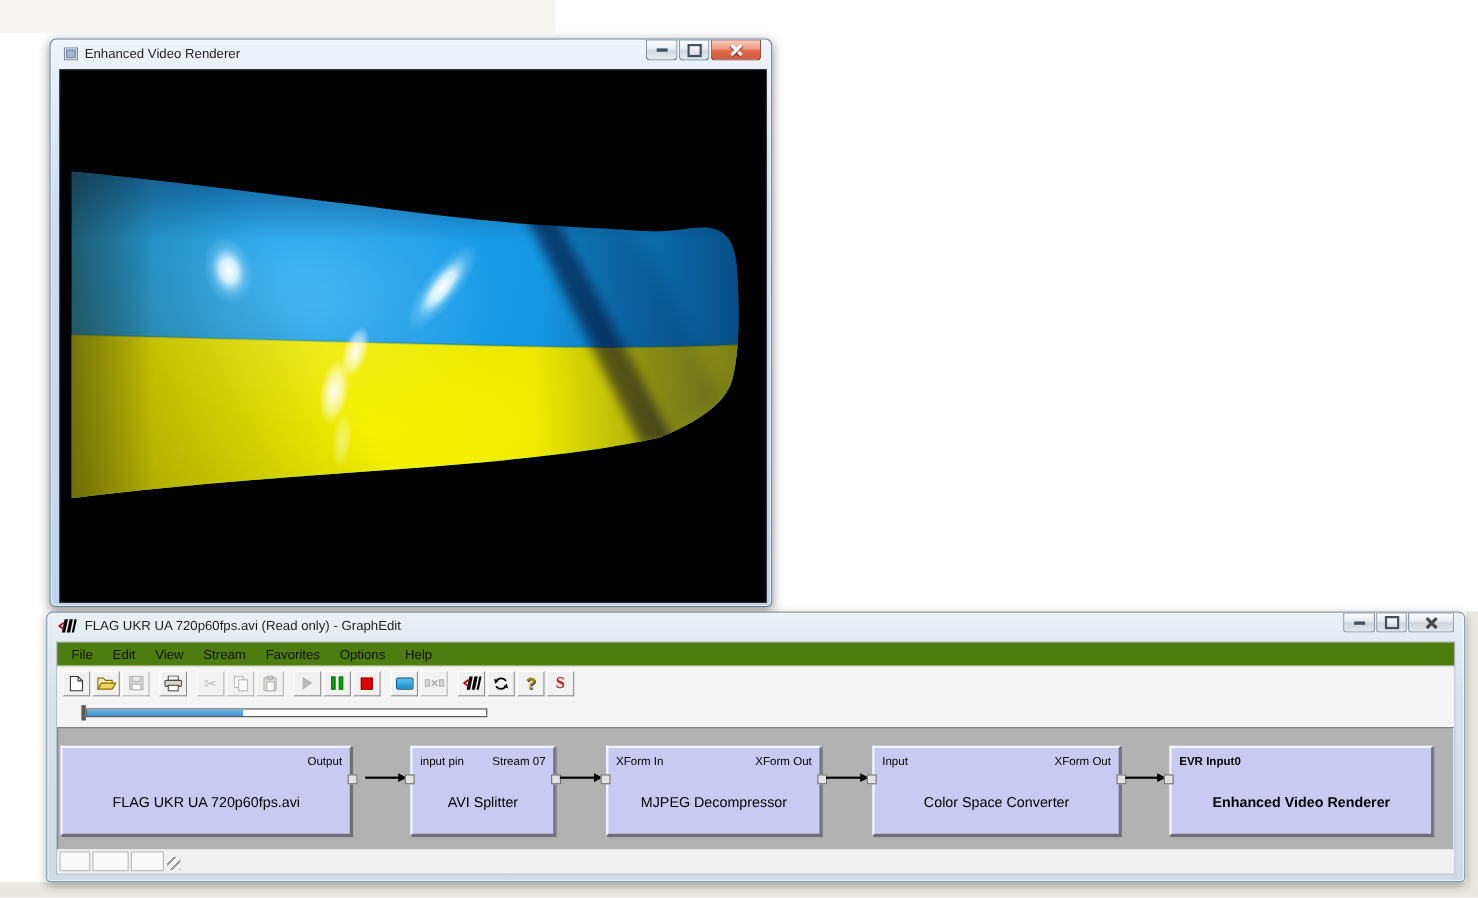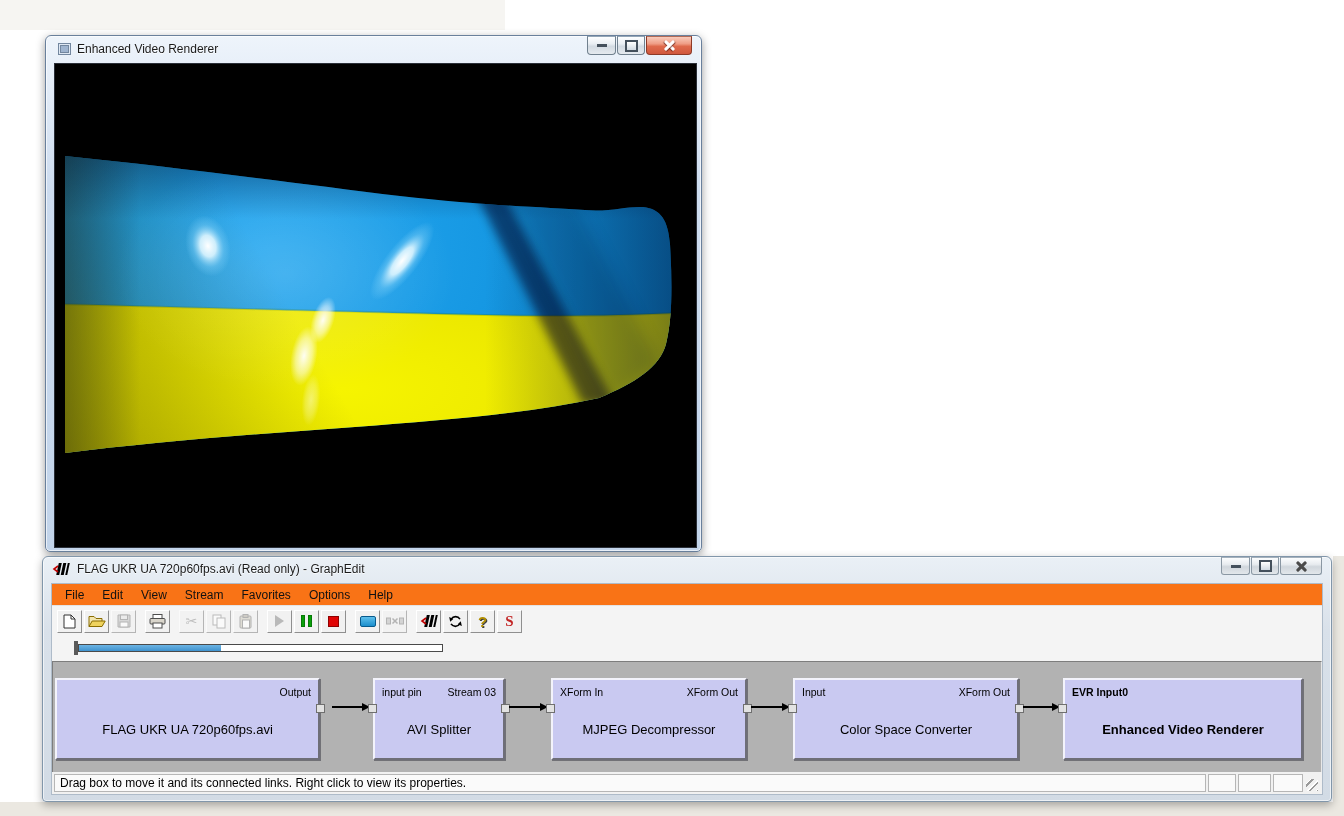--- a/index.html
+++ b/index.html
@@ -56,21 +56,21 @@
   .gtitle-inner{position:absolute;left:9px;top:5px;display:flex;align-items:flex-end;gap:7px;}
   .gcap .cb{height:18px;border-radius:0 0 3px 3px;border-color:#8a97a3;border-top-color:#a5b1bc;
       background:linear-gradient(#fcfdfe,#e7ebef 40%,#d0d6dc 55%,#e2e7eb);}
   .gcap .cb.close-gray{width:42px;}
   #gcontent{
     position:absolute;left:8px;top:26px;right:8px;bottom:6px;
     background:#f4f4f4;display:flex;flex-direction:column;
     border:1px solid #aebbc9;box-sizing:border-box;
   }
   
-  #menubar{height:21px;background:#f97316;border-bottom:1px solid #e3e3e3;display:flex;align-items:center;padding-left:4px;}
+  #menubar{height:21px;background:#4d7c0f;border-bottom:1px solid #e3e3e3;display:flex;align-items:center;padding-left:4px;}
   .menu-item{font-size:12px;color:#111;padding:2px 9px;cursor:default;}
   
   #toolbar{height:30px;background:#f4f4f4;display:flex;align-items:center;padding-left:5px;gap:2px;}
   .tb{width:25px;height:23px;box-sizing:border-box;flex:0 0 auto;
       background:#f1f1f1;border:1px solid;border-color:#ffffff #8f8f8f #8f8f8f #ffffff;
       display:flex;align-items:center;justify-content:center;}
   .tb.dis{opacity:.62;}
   .tsep{width:5px;flex:0 0 auto;}
   .gl-play{width:0;height:0;border-left:9px solid #b9b9b9;border-top:6px solid transparent;border-bottom:6px solid transparent;}
   .gl-pause{display:flex;gap:3px;}
@@ -365,21 +365,21 @@
             <span>Output</span>
           </div>
         <div class="fname">FLAG UKR UA 720p60fps.avi</div>
         <span class="pin pr"></span>
       </div>
       <div class="conn" style="left:279px;width:37px;"></div>
 
       <div class="fbox" style="left:320px;width:132px;">
         <div class="pinrow">
             <span>input pin</span>
-            <span>Stream 03</span>
+            <span>Stream 07</span>
           </div>
         <div class="fname">AVI Splitter</div>
         <span class="pin pl"></span>
         <span class="pin pr"></span>
       </div>
       <div class="conn" style="left:456px;width:38px;"></div>
 
       <div class="fbox" style="left:498px;width:196px;">
         <div class="pinrow">
             <span>XForm In</span>
@@ -406,20 +406,19 @@
         <div class="pinrow">
             <span>EVR Input0</span>
             <span></span>
           </div>
         <div class="fname">Enhanced Video Renderer</div>
         <span class="pin pl"></span>
       </div>
     </div>
 
     <div id="statusbar">
-      <div class="spane main">Drag box to move it and its connected links. Right click to view its properties.</div>
       <div class="spane p1"></div>
       <div class="spane p2"></div>
       <div class="spane p3"></div>
       <div id="grip"></div>
     </div>
   </div>
 </div>
 
 </body></html>

